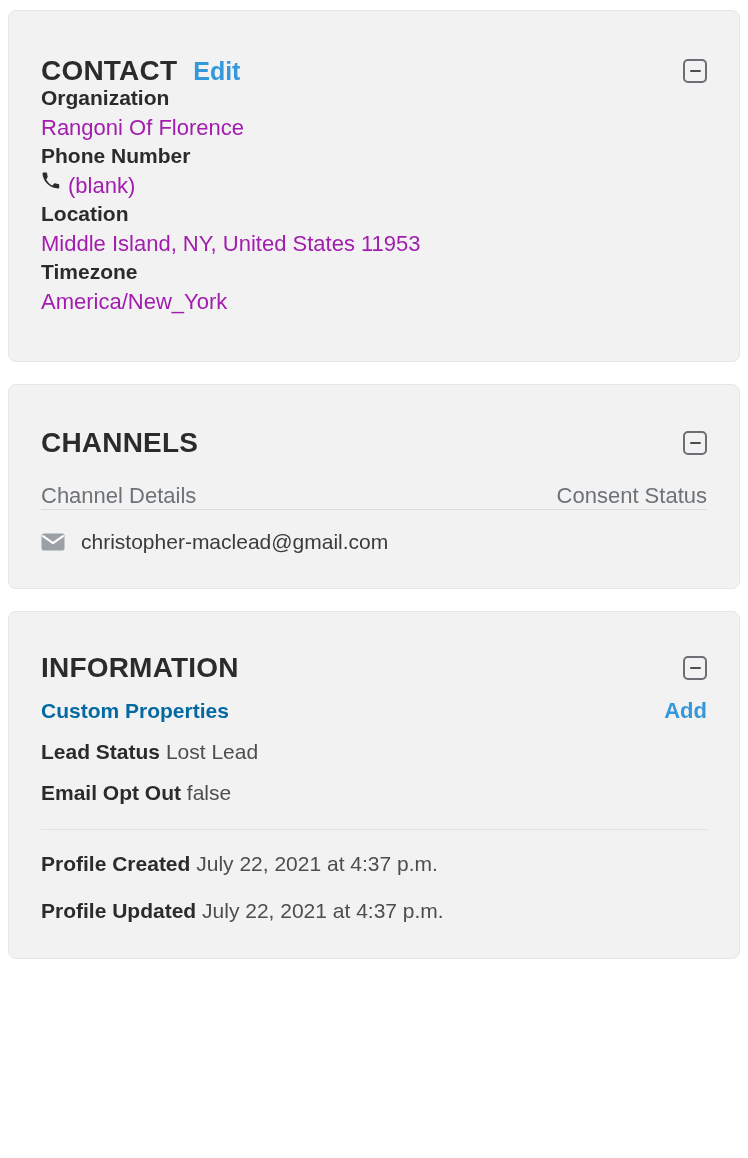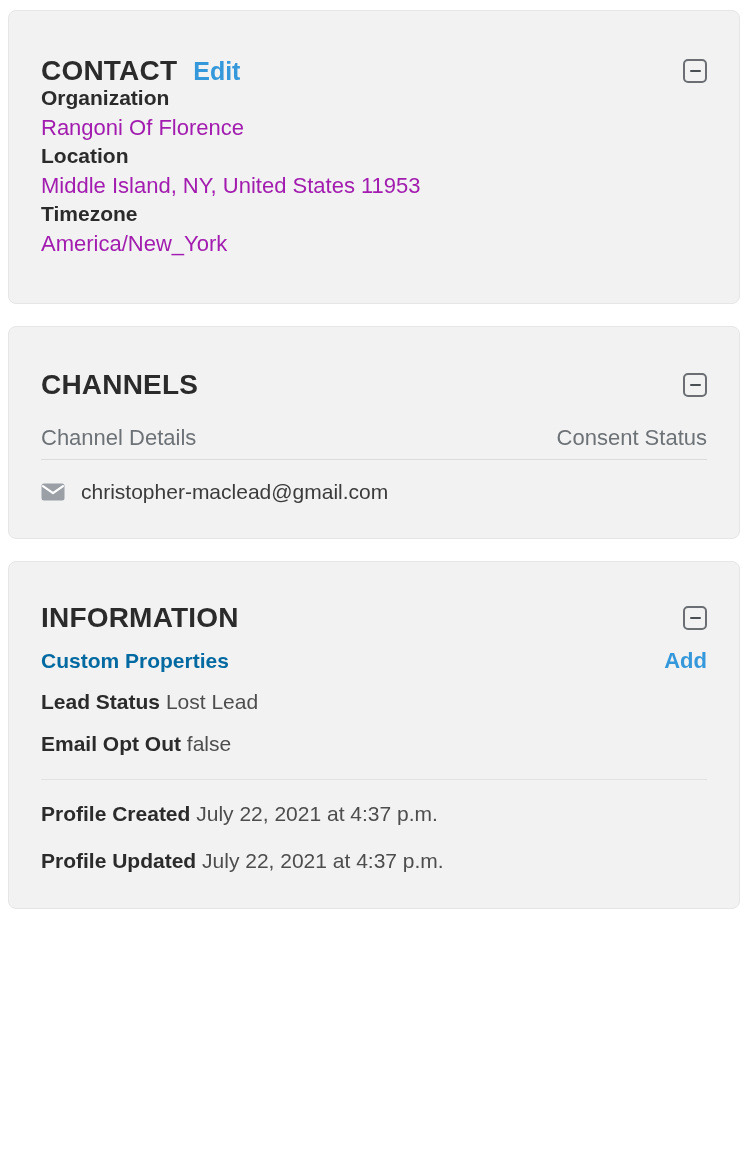--- a/index.html
+++ b/index.html
@@ -96,21 +96,21 @@
 
   .phone-icon { flex: 0 0 auto; display: inline-flex; }
   .phone-icon svg { display: block; }
 
   
   .chan-cols {
     display: flex;
     justify-content: space-between;
     align-items: baseline;
     margin-top: 26px;
-    padding-bottom: 8px;
+    padding-bottom: 0;
     border-bottom: 1px solid #dcdcdc;
   }
   .chan-col-head {
     font-size: 22px;
     color: #6d7277;
     line-height: 1.2;
   }
   .chan-row {
     display: flex;
     align-items: center;
@@ -178,20 +178,31 @@
       <span class="collapse-btn"></span>
     </div>
 
     <div class="field">
       <div class="field-label">Organization</div>
       <div class="field-value">
         <span>Rangoni Of Florence</span>
       </div>
     </div>
 
+    <div class="field">
+      <div class="field-label">Phone Number</div>
+      <div class="field-value">
+        <span class="phone-icon">
+          <svg width="19" height="19" viewBox="0 0 24 24" aria-hidden="true">
+            <path fill="#2b2b2b" d="M6.6 10.8c1.7 3.3 4.3 5.9 7.6 7.6l2.5-2.5c.3-.3.8-.4 1.2-.3 1.3.4 2.6.7 4 .7.6 0 1.1.5 1.1 1.1V21c0 .6-.5 1.1-1.1 1.1C11.4 22.1 1.9 12.6 1.9 2.9 1.9 2.3 2.4 1.8 3 1.8h3.6c.6 0 1.1.5 1.1 1.1 0 1.4.2 2.7.7 4 .1.4 0 .9-.3 1.2L6.6 10.8z"></path>
+          </svg>
+        </span>
+        <span>(blank)</span>
+      </div>
+    </div>
 
     <div class="field">
       <div class="field-label">Location</div>
       <div class="field-value">
         <span>Middle Island, NY, United States 11953</span>
       </div>
     </div>
 
     <div class="field">
       <div class="field-label">Timezone</div>

